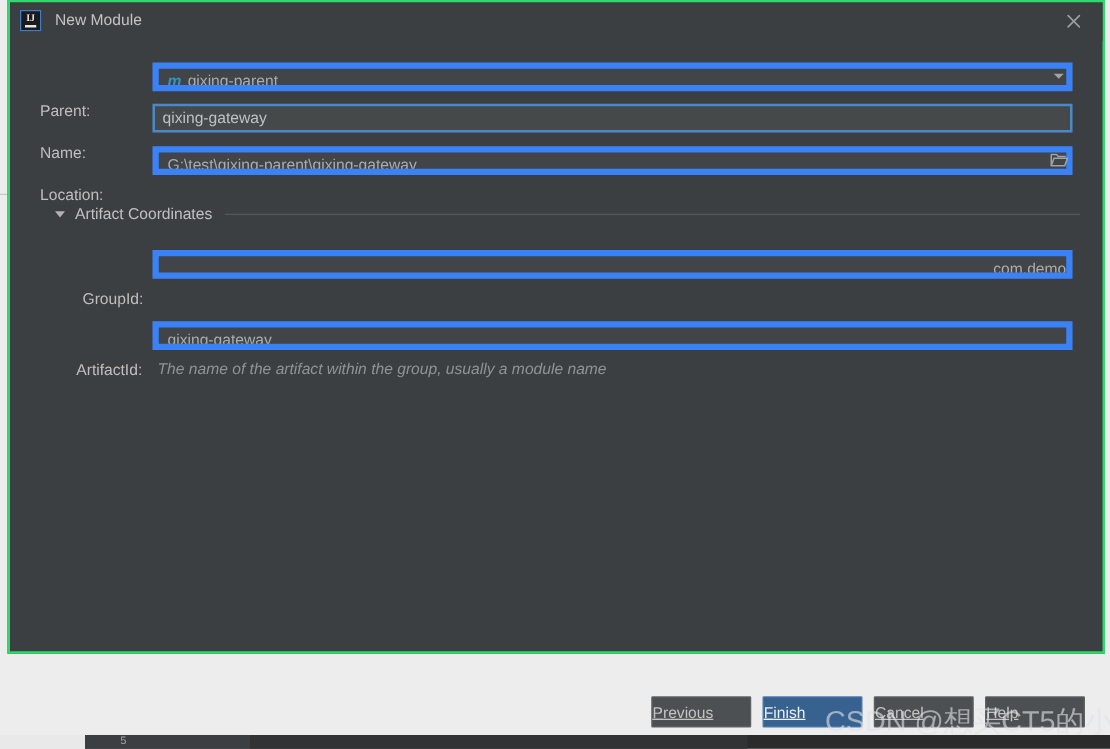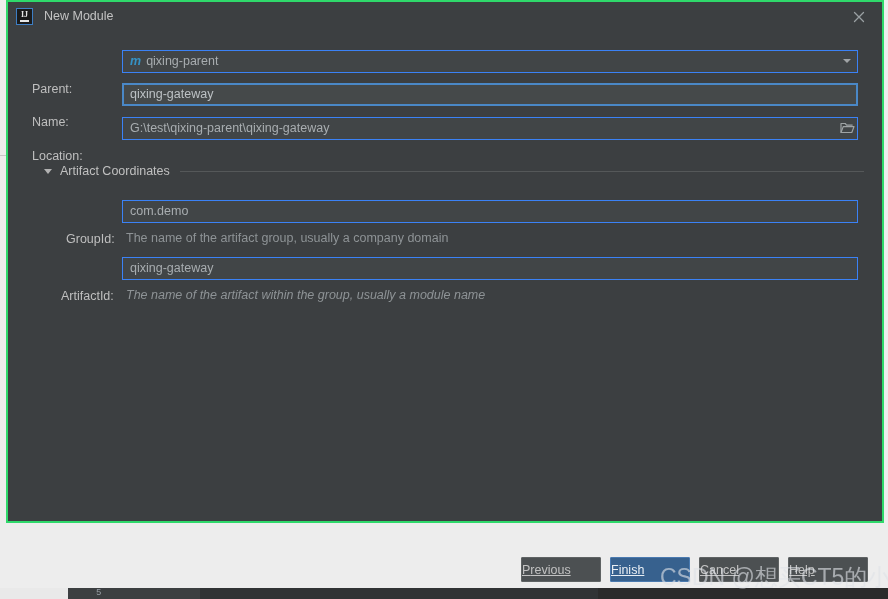--- a/index.html
+++ b/index.html
@@ -130,21 +130,21 @@
     position: absolute;
     font-size: 12.5px;
     color: #bfbfbf;
     line-height: 23px;
     margin-top: 28px;
   }
   .textfield {
     position: absolute;
     height: 23px;
     background: #45494a;
-    border: 1px solid #3b82f6;
+    border: 5px solid #3b82f6;
     box-sizing: border-box;
     font-size: 12.5px;
     color: #a8adb0;
     line-height: 21px;
     padding-left: 7px;
     white-space: nowrap;
     overflow: hidden;
   }
   .textfield.readonly {
     background: #414547;
@@ -318,23 +318,22 @@
   </div>
 
   <div id="section-header">
     <div id="section-triangle"></div>
     <div id="section-title">Artifact Coordinates</div>
     <div id="section-rule"></div>
   </div>
 
   <div class="row" style="left:0; top:198px; width:100%;">
     <div class="field-label" style="left:58px; top:0;">GroupId:</div>
-    <div class="textfield readonly" style="left:114px; top:0; width:736px;">com.demo</div>
-  </div>
-  <div class="hint" style="left:118px; top:229px;">The name of the artifact group, usually a company domain</div>
+    <div class="textfield readonly" style="left:114px; top:0; width:736px;text-align:right;">com.demo</div>
+  </div>
 
   <div class="row" style="left:0; top:255px; width:100%;">
     <div class="field-label" style="left:53px; top:0;">ArtifactId:</div>
     <div class="textfield readonly" style="left:114px; top:0; width:736px;">qixing-gateway</div>
   </div>
   <div class="hint" style="left:118px; top:286px;font-style:italic;">The name of the artifact within the group, usually a module name</div>
 
 
   <div class="dlg-btn" style="left:513px; top:555px; width:80px;">
     <span><span class="mnemonic">P</span><span>revious</span></span>

